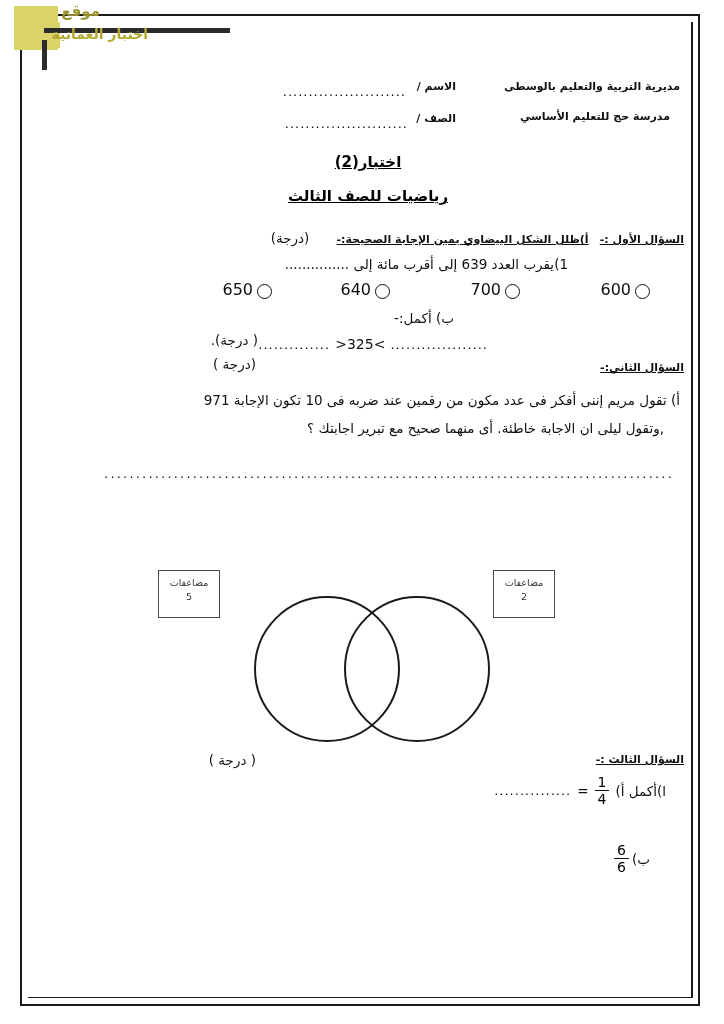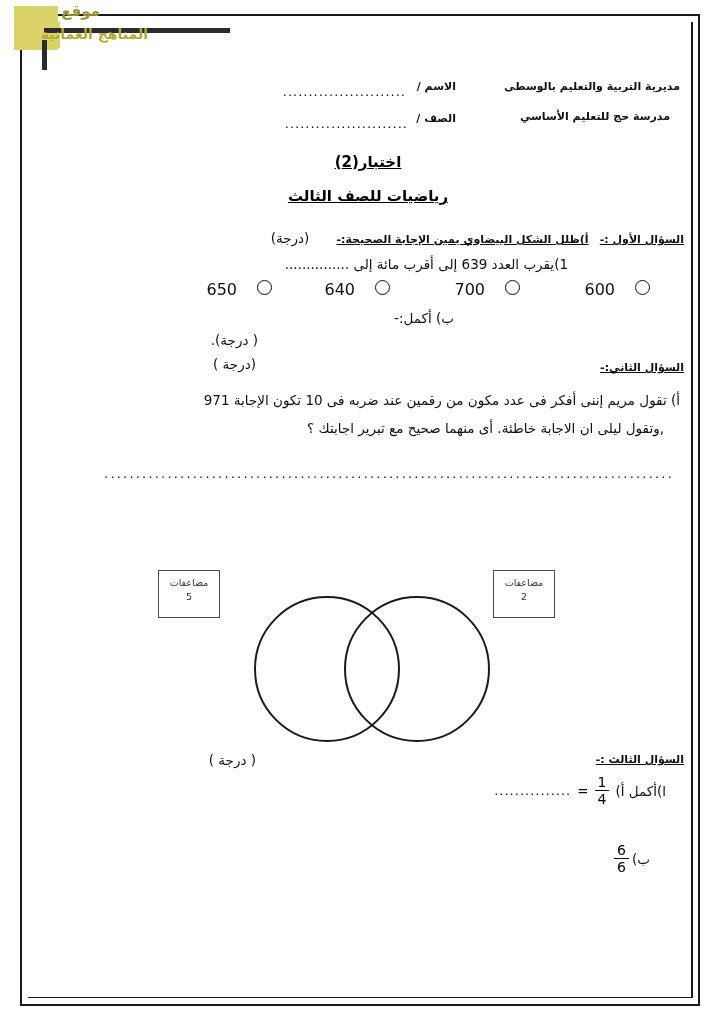--- a/index.html
+++ b/index.html
@@ -170,22 +170,22 @@
     position: absolute;
     display: flex;
     direction: ltr;
     gap: 0;
     font-family: "DejaVu Sans", "Liberation Sans", sans-serif;
     font-size: 16px;
     color: #101010;
   }
   .opt {
     display: inline-flex;
-    align-items: flex-start;
-    gap: 20px;
+    align-items: flex-end;
+    gap: 4px;
   }
   .opt-circle {
     display: inline-block;
     width: 13px;
     height: 13px;
     border: 1.6px solid #101010;
     border-radius: 50%;
   }
 
   
@@ -256,21 +256,21 @@
 
 <div class="page-frame"></div>
 <div class="page-frame-inner"></div>
 
 <div class="wm">
   <div class="wm-shape"></div>
   <div class="wm-shape2"></div>
   <div class="wm-bar"></div>
   <div class="wm-stem"></div>
   <div class="wm-t1">موقع</div>
-  <div class="wm-t2">المناهج العمانية</div>
+  <div class="wm-t2">اختبار العمانية</div>
 </div>
 
 <div class="content">
 
   <div class="hdr-right ar" style="top:80px; right:18px;">مدرسة حج للتعليم الأساسي</div>
   <div class="hdr-right ar" style="top:50px; right:8px;">مديرية التربية والتعليم بالوسطى</div>
 
   <div class="hdr-left ar" style="top:50px; right:232px;">الاسم /</div>
   <div class="hdr-left dots ar-sm" style="top:54px; right:282px;">........................</div>
 
@@ -306,20 +306,25 @@
       <span class="opt-circle"></span>
     </span>
     <span class="opt">
       <span>600</span>
       <span class="opt-circle"></span>
     </span>
   </div>
 
   <div class="row ar-body" style="top:280px; right:234px;">ب) أكمل:-</div>
 
+  <div class="row" style="top:304px; right:200px; direction:ltr;">
+    <span class="dots ar-sm">..............</span>
+    <span class="ar-body" style="font-size:14px;">&gt;325&lt;</span>
+    <span class="dots ar-sm">...................</span>
+  </div>
   <div class="row ar-body" style="top:302px; right:430px;">( درجة).</div>
 
   <div class="row" style="top:326px; right:4px;">
     <span class="ar underline">السؤال الثاني:-</span>
   </div>
   <div class="row ar-body" style="top:326px; right:432px;">(درجة )</div>
 
   <div class="row ar-body" style="top:362px; right:8px;">أ) تقول مريم إننى أفكر فى عدد مكون من رقمين عند ضربه فى 10 تكون الإجابة 971</div>
   <div class="row ar-body" style="top:390px; right:24px;">,وتقول ليلى ان الاجابة خاطئة. أى منهما صحيح مع تبرير اجابتك ؟</div>
 

